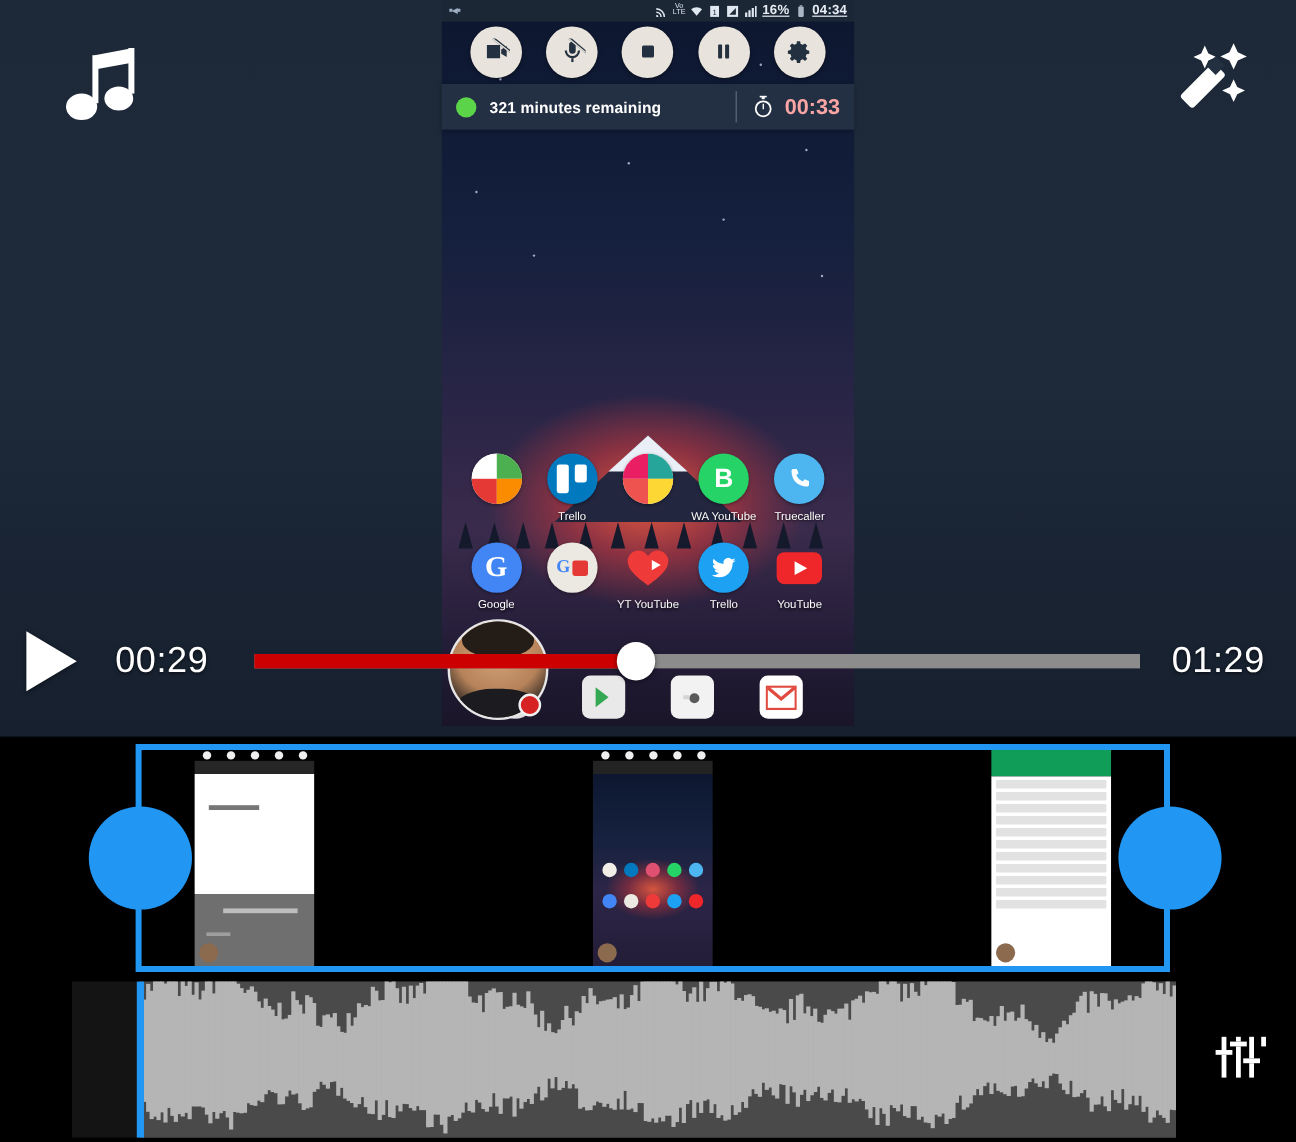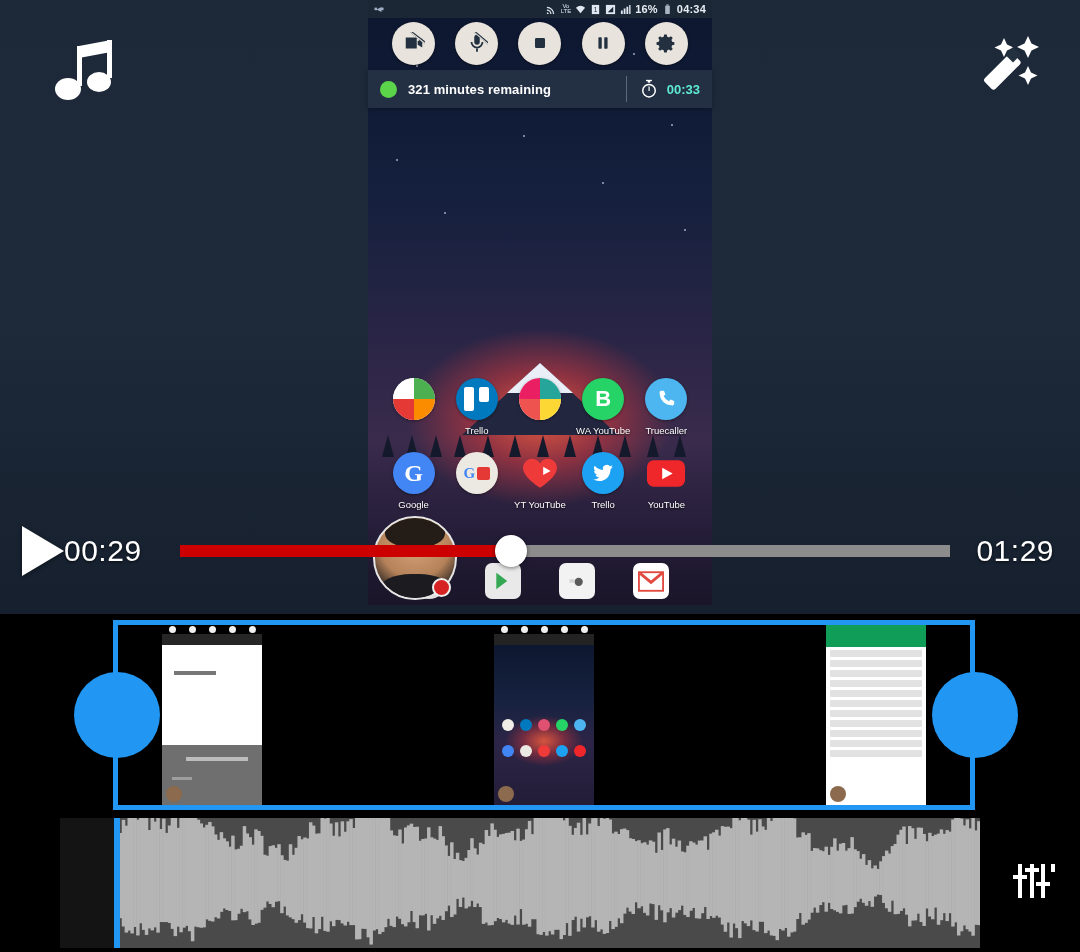--- a/index.html
+++ b/index.html
@@ -27,21 +27,21 @@
     position: absolute; left: 368px; top: 0; width: 344px; height: 605px;
     overflow: hidden;
   }
   .phone-statusbar {
     position: relative; height: 18px; width: 100%;
     background: #1c2736; display: flex; align-items: center;
     justify-content: flex-end; padding-right: 6px; gap: 4px;
   }
   .sb-left { position: absolute; left: 6px; top: 3px; color: #9fb0c4; font-size: 10px; letter-spacing: -1px;}
   .sb-ico { width: 11px; height: 11px; display: inline-block; }
-  .sb-text { color: #e7edf4; font-size: 11px; font-weight: 600; letter-spacing: .2px; }
+  .sb-text { color: #e7edf4; font-size: 11px; font-weight: 600; letter-spacing: .2px; text-decoration: underline; }
 
   
   .rec-controls {
     position: absolute; left: 368px; top: 18px; width: 344px; height: 50px;
     display: flex; align-items: center; justify-content: space-around;
     padding: 0 14px; z-index: 7;
   }
   .rec-btn {
     width: 43px; height: 43px; border-radius: 50%;
     background: #e8e4dd; display: flex; align-items: center; justify-content: center;
@@ -52,21 +52,21 @@
     background: #233043; display: flex; align-items: center; z-index: 7;
     box-shadow: 0 1px 4px rgba(0,0,0,.3);
   }
   .rec-dot {
     width: 17px; height: 17px; border-radius: 50%; background: #5cd44a;
     margin-left: 12px; flex: 0 0 auto;
   }
   .rec-label { color: #ffffff; font-size: 13px; font-weight: 700; margin-left: 11px; letter-spacing: .1px; }
   .rec-sep { width: 1px; height: 26px; background: #5b6a7d; margin-left: auto; }
   .rec-timer { display: flex; align-items: center; gap: 8px; padding: 0 12px 0 12px; }
-  .rec-timer-text { color: #5eead4; font-size: 13px; font-weight: 700; }
+  .rec-timer-text { color: #fca5a5; font-size: 18px; font-weight: 700; }
 
   
   .wallpaper {
     position: absolute; left: 0; top: 18px; width: 344px; height: 587px;
     background:
       radial-gradient(ellipse 180px 120px at 50% 68%, rgba(255,96,60,.85) 0%, rgba(214,58,60,.55) 38%, rgba(60,42,78,0) 74%),
       linear-gradient(180deg, #0d1730 0%, #14203d 30%, #2a2546 55%, #3a2b4c 72%, #241d38 88%, #1a1528 100%);
     overflow: hidden;
   }
   .star { position: absolute; background: #cfd9ee; border-radius: 50%; opacity: .75; }
@@ -114,21 +114,21 @@
     border-radius: 50%; background: #d62222; border: 2px solid #f0f0f0; }
 
   
   .playbar { position: absolute; left: 0; top: 515px; width: 1080px; height: 72px; z-index: 9;
     display: flex; align-items: center; }
   .play-tri {
     margin-left: 22px; width: 0; height: 0;
     border-top: 25px solid transparent; border-bottom: 25px solid transparent;
     border-left: 42px solid #ffffff; filter: drop-shadow(0 1px 2px rgba(0,0,0,.5));
   }
-  .time-cur { color: #fff; font-size: 30px; letter-spacing: .5px;
+  .time-cur { color: #fff; font-size: 30px; margin-left: 32px; letter-spacing: .5px;
     text-shadow: 0 1px 3px rgba(0,0,0,.7); }
   .seek-wrap { position: relative; flex: 1; height: 22px; margin: 0 26px 0 38px; }
   .seek-track { position: absolute; left: 0; top: 5px; width: 100%; height: 12px;
     background: #8c8c8c; }
   .seek-fill { position: absolute; left: 0; top: 5px; height: 12px; background: #cc0000; }
   .seek-handle { position: absolute; top: -5px; width: 32px; height: 32px; border-radius: 50%;
     background: #fff; box-shadow: 0 1px 4px rgba(0,0,0,.5); }
   .time-tot { color: #fff; font-size: 30px; margin-right: 26px; letter-spacing: .5px;
     text-shadow: 0 1px 3px rgba(0,0,0,.7); }
 

